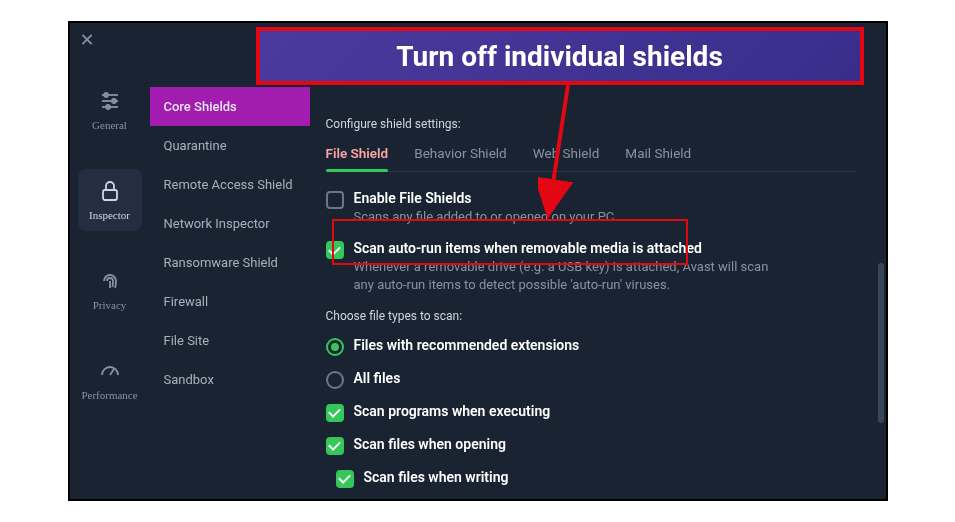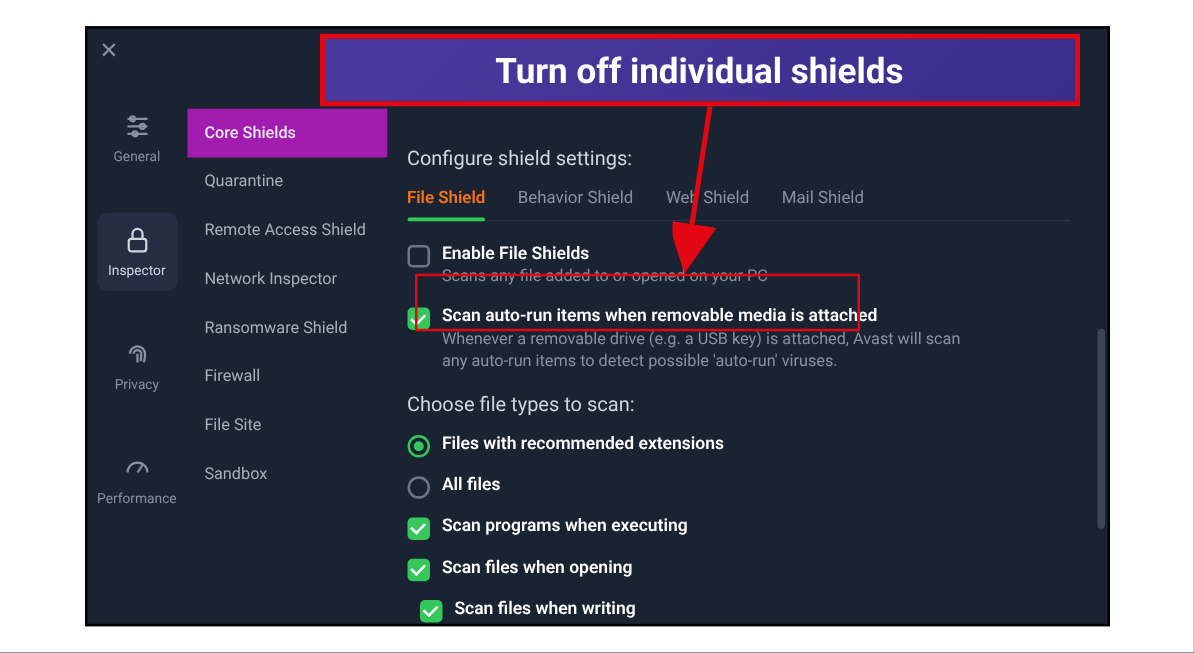--- a/index.html
+++ b/index.html
@@ -7,40 +7,40 @@
 .frame { position: relative; width: 820px; height: 480px; border: 2px solid #000; background: #1a2332; overflow: hidden; }
 .annot-banner { position: absolute; top: 4px; left: 186px; width: 608px; height: 58px; border: 4px solid #e30613; background: linear-gradient(135deg, #4a3a9e 0%, #3a2d8a 100%); display: flex; align-items: center; justify-content: center; z-index: 100; }
 .annot-banner span { color: #fff; font-size: 28px; font-weight: 700; }
 .annot-arrow { position: absolute; top: 62px; left: 468px; z-index: 99; }
 .annot-box { position: absolute; border: 2px solid #e30613; z-index: 50; pointer-events: none; }
 .close-x { position: absolute; top: 6px; left: 10px; color: #8892a0; font-size: 18px; font-weight: 300; cursor: pointer; }
 .content { display: flex; height: 100%; }
 .col-icons { width: 80px; background: #1a2332; padding-top: 56px; display: flex; flex-direction: column; align-items: center; gap: 28px; }
 .icon-item { display: flex; flex-direction: column; align-items: center; gap: 6px; color: #8892a0; cursor: pointer; padding: 10px 6px; border-radius: 8px; width: 64px; position: relative; }
 .icon-item.active { background: #232e42; color: #cfd6e0; }
-.icon-item .lbl { font-size: 11px; }
+.icon-item .lbl { font-size: 11px; font-family: Liberation Serif, serif; }
 .icon-svg { width: 24px; height: 24px; stroke: #8892a0; fill: none; stroke-width: 1.8; }
 .icon-item.active .icon-svg { stroke: #cfd6e0; }
 .col-menu { width: 160px; background: #1a2332; padding-top: 64px; }
 .menu-item { padding: 12px 14px; color: #a8b0bd; font-size: 13px; cursor: pointer; }
 .menu-item.active { background: #a21caf; color: #e4e8ee; font-weight: 500; }
 .col-main { flex: 1; background: #1a2332; padding: 70px 30px 20px 16px; color: #cfd6e0; font-size: 14px; position: relative; overflow: hidden; }
 .row-check { display: flex; align-items: flex-start; gap: 10px; margin-bottom: 14px; }
 .cb { width: 18px; height: 18px; border-radius: 4px; border: 2px solid #6b7688; flex-shrink: 0; display: inline-flex; align-items: center; justify-content: center; margin-top: 1px; }
 .cb.checked { background: #34c759; border-color: #34c759; }
 .cb.checked::after { content: ""; width: 5px; height: 9px; border: solid #fff; border-width: 0 2px 2px 0; transform: rotate(45deg); margin-top: -2px; }
 .rd { width: 18px; height: 18px; border-radius: 50%; border: 2px solid #6b7688; flex-shrink: 0; display: inline-flex; align-items: center; justify-content: center; margin-top: 1px; }
 .rd.sel { border-color: #34c759; }
 .rd.sel::after { content: ""; width: 8px; height: 8px; border-radius: 50%; background: #34c759; }
 .row-text .ttl { color: #fff; font-weight: 600; font-size: 14px; }
 .row-text .sub { color: #8892a0; font-size: 13px; margin-top: 2px; max-width: 420px; line-height: 1.4; }
-.section-label { color: #cfd6e0; font-size: 16px; margin: 8px 0 14px 0; }
+.section-label { color: #cfd6e0; font-size: 12px; margin: 8px 0 14px 0; }
 .tabs { display: flex; gap: 26px; border-bottom: 1px solid #2a3548; margin: 12px 0 18px 0; }
 .tab { padding: 0 0 10px 0; color: #8892a0; font-size: 13.5px; cursor: pointer; }
-.tab.active { color: #f97316; font-weight: 600; position: relative; }
+.tab.active { color: #fca5a5; font-weight: 600; position: relative; }
 .tab.active::after { content: ""; position: absolute; left: 0; right: 0; bottom: -1px; height: 3px; background: #34c759; border-radius: 2px; }
 .scrollbar { position: absolute; right: 2px; top: 240px; width: 6px; height: 160px; background: #3a4558; border-radius: 3px; }
 .upper-check { position: absolute; top: 72px; left: 268px; display: flex; align-items: center; gap: 10px; }
 .upper-check .cb { border-color: #6b7688; }
 .upper-check .txt { color: #8892a0; font-size: 14px; font-weight: 500; }
 </style>
 </head>
 <body>
 
 <div class="frame">

